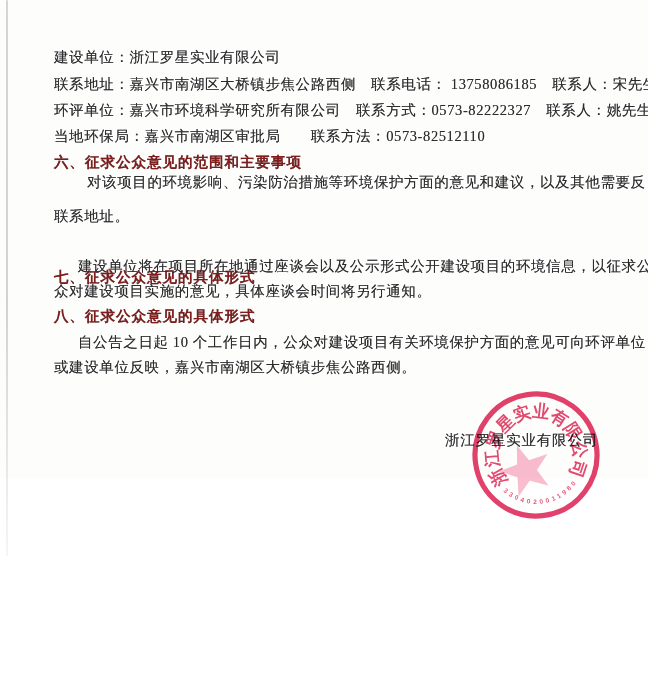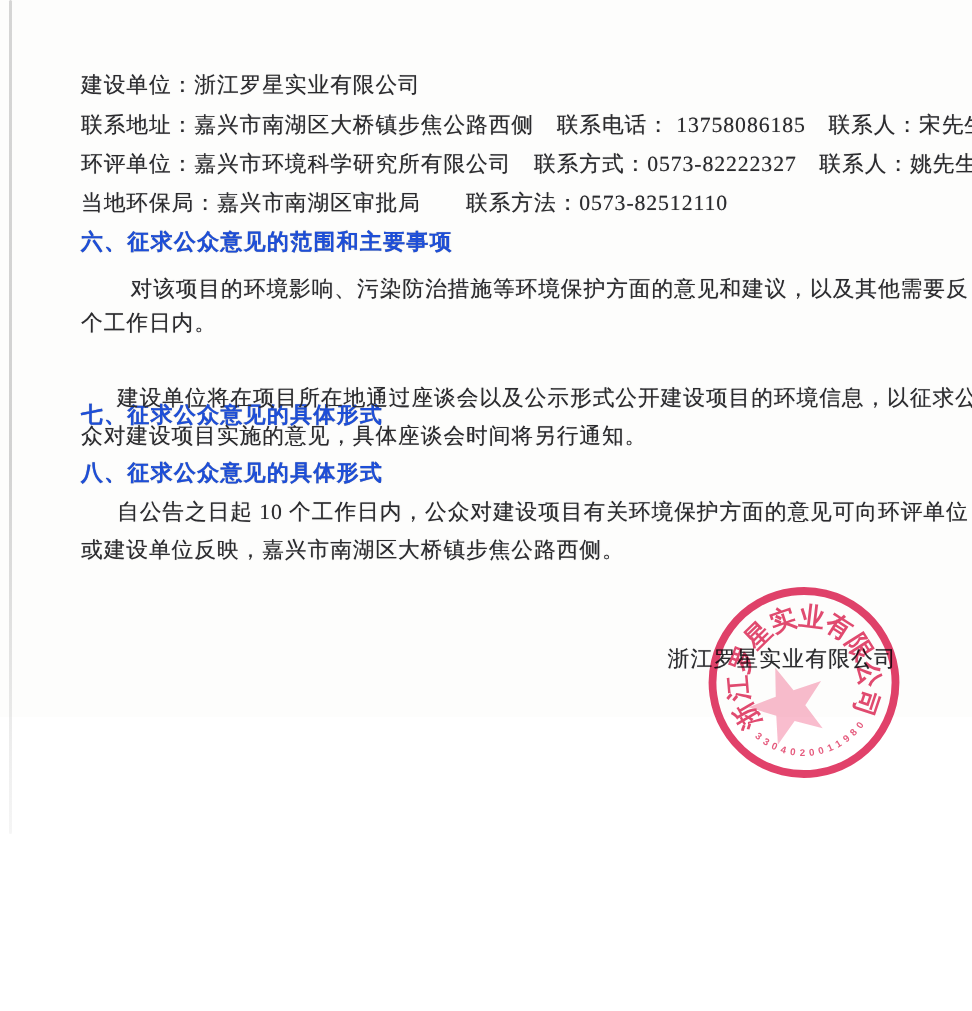--- a/index.html
+++ b/index.html
@@ -26,27 +26,27 @@
   .ln {
     position:absolute;
     left:54px;
     height:20px; line-height:20px;
     font-size:14.5px;
     letter-spacing:0.6px;
     color:#2b2b2e;
     white-space:nowrap;
     text-shadow:0 0 0.5px rgba(45,45,50,0.55);
   }
-  .h { font-weight:700; color:#1d4ed8; letter-spacing:1px; }
+  .h { font-weight:700; color:#7f1d1d; letter-spacing:1px; }
   .ln0  { top:47px;  }
   .ln1  { top:74px;  }
   .ln2  { top:100px; }
   .ln3  { top:126px; }
   .ln4  { top:152px; }
-  .ln5  { top:183px; left:87px; }
+  .ln5  { top:172px; left:87px; }
   .ln6  { top:206px; }
   .ln7  { top:231px;margin-top:36px; }
   .ln8  { top:256px; left:78px; }
   .ln9  { top:281px; }
   .ln10 { top:306px; }
   .ln11 { top:332px; left:78px; }
   .ln12 { top:357px; }
   .sig {
     position:absolute;
     height:20px; line-height:20px;
@@ -81,21 +81,21 @@
 
   <div class="scan-edge"></div>
 
   <div>
     <div class="ln ln0">建设单位：浙江罗星实业有限公司</div>
     <div class="ln ln1">联系地址：嘉兴市南湖区大桥镇步焦公路西侧　联系电话： 13758086185　联系人：宋先生</div>
     <div class="ln ln2">环评单位：嘉兴市环境科学研究所有限公司　联系方式：0573-82222327　联系人：姚先生</div>
     <div class="ln ln3">当地环保局：嘉兴市南湖区审批局　　联系方法：0573-82512110</div>
     <div class="ln ln4 h">六、征求公众意见的范围和主要事项</div>
     <div class="ln ln5">对该项目的环境影响、污染防治措施等环境保护方面的意见和建议，以及其他需要反</div>
-    <div class="ln ln6">个工作日内。</div>
+    <div class="ln ln6">联系地址。</div>
     <div class="ln ln7 h">七、征求公众意见的具体形式</div>
     <div class="ln ln8">建设单位将在项目所在地通过座谈会以及公示形式公开建设项目的环境信息，以征求公</div>
     <div class="ln ln9">众对建设项目实施的意见，具体座谈会时间将另行通知。</div>
     <div class="ln ln10 h">八、征求公众意见的具体形式</div>
     <div class="ln ln11">自公告之日起 10 个工作日内，公众对建设项目有关环境保护方面的意见可向环评单位</div>
     <div class="ln ln12">或建设单位反映，嘉兴市南湖区大桥镇步焦公路西侧。</div>
   </div>
 
   <div class="sig sig-company">浙江罗星实业有限公司</div>
 

